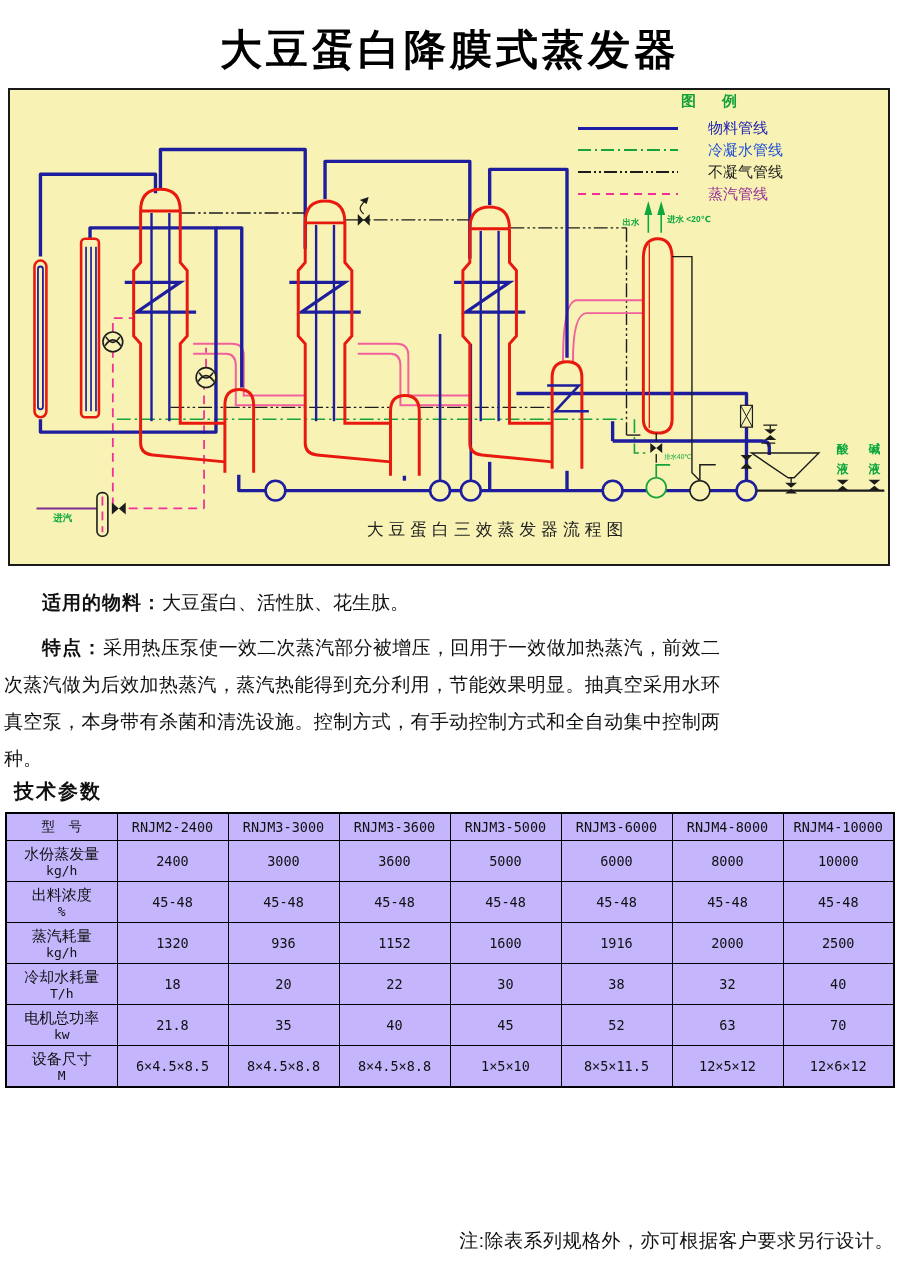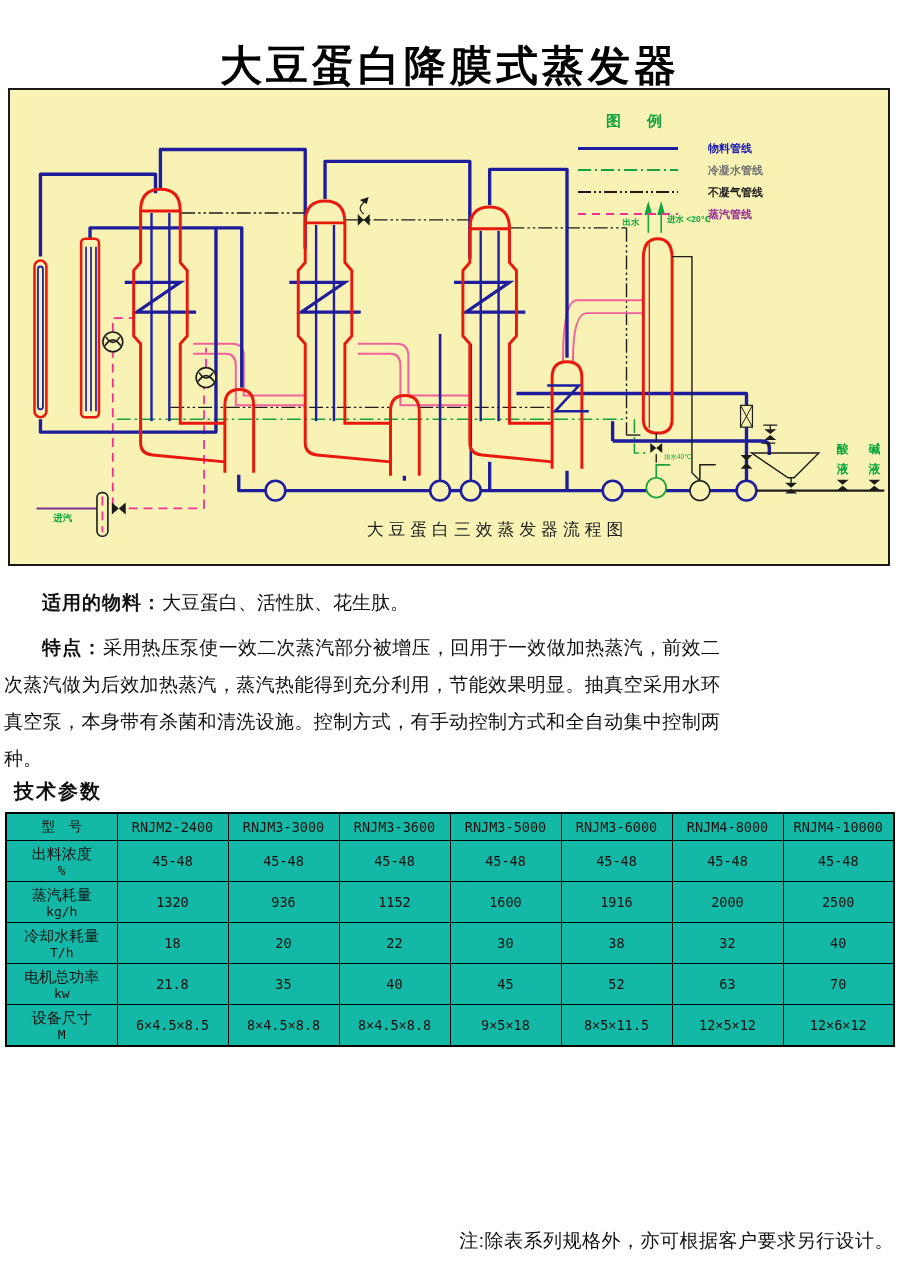--- a/index.html
+++ b/index.html
@@ -1,43 +1,43 @@
 <!DOCTYPE html>
 <html><head>
 <meta charset="utf-8">
 <style>
   html,body{margin:0;padding:0;background:#fff;}
   body{width:900px;height:1263px;margin:0 auto;position:relative;
        font-family:"Liberation Sans","DejaVu Sans",sans-serif;color:#111;}
   
-  .title{margin:16px;padding-top:22px;text-align:center;font-size:42px;font-weight:900;
+  .title{margin:0;padding-top:22px;text-align:center;font-size:42px;font-weight:900;
          letter-spacing:4px;color:#000;}
   
   .panel{position:absolute;left:8px;top:88px;width:882px;height:478px;
          background:#F8F3B5;border:2px solid #1a1a1a;box-sizing:border-box;}
   .panel svg{position:absolute;left:0;top:0;width:100%;height:100%;}
-  .legend{position:absolute;right:50px;top:22px;width:260px;}
+  .legend{position:absolute;right:50px;top:2px;width:260px;text-align:center;}
   .legend-title{color:#12A13A;font-size:15px;font-weight:bold;letter-spacing:26px;
                 margin-left:28px;margin-bottom:6px;}
   .legend-item{display:flex;align-items:center;height:22px;}
   .legend-line{width:100px;flex:0 0 100px;margin-right:22px;}
-  .legend-label{font-size:11px;font-weight:bold;padding-left:8px;}
+  .legend-label{font-size:15px;font-weight:normal;padding-left:8px;}
   .ls-solid{height:3px;}
   .ls-dashdot{height:2px;}
   .ls-dashdotdot{height:2px;}
   .ls-dashed{height:2px;}
   
   .paras{position:absolute;left:0;top:576px;width:724px;padding:0 4px;box-sizing:border-box;}
   .para{font-size:19px;line-height:37px;text-align:justify;margin:8px 0 0 0;text-indent:2em;}
   .para b{font-weight:bold;letter-spacing:1px;}
   
   .tech-title{position:absolute;left:14px;top:778px;font-size:20px;font-weight:bold;
               letter-spacing:2px;}
   .tblwrap{position:absolute;left:5px;top:812px;width:890px;}
-  table{width:100%;border-collapse:collapse;table-layout:fixed;background:#14b8a6;
+  table{width:100%;border-collapse:collapse;table-layout:fixed;background:#c4b5fd;
         border:2px solid #000;}
   td{border:1.5px solid #000;text-align:center;vertical-align:middle;padding:0;}
   td.hdr{height:26px;font-size:13.5px;}
   .mono{font-family:"DejaVu Sans Mono","Liberation Mono",monospace;}
   .datarow td{height:40px;font-size:13.5px;}
   .lblcell{font-size:15px;}
   .rl{font-size:15px;line-height:19px;}
   .ru{font-size:13px;line-height:16px;font-family:"DejaVu Sans Mono","Liberation Mono",monospace;}
   
   .note{position:absolute;right:6px;top:1228px;font-size:19px;letter-spacing:.5px;}
@@ -248,21 +248,21 @@
 
   <div class="legend">
     <div class="legend-title">图例</div>
     <div id="legend-items">
         <div class="legend-item">
           <span class="legend-line ls-solid" style="background: rgb(29, 29, 168);"></span>
           <span class="legend-label" style="color: rgb(29, 29, 180);">物料管线</span>
         </div>
         <div class="legend-item">
           <span class="legend-line ls-dashdot" style="background: repeating-linear-gradient(90deg, rgb(23, 162, 61) 0px, rgb(23, 162, 61) 13px, transparent 13px, transparent 17px, rgb(23, 162, 61) 17px, rgb(23, 162, 61) 19px, transparent 19px, transparent 23px);"></span>
-          <span class="legend-label" style="color: #737373;">冷凝水管线</span>
+          <span class="legend-label" style="color: #1d4ed8;">冷凝水管线</span>
         </div>
         <div class="legend-item">
           <span class="legend-line ls-dashdotdot" style="background: repeating-linear-gradient(90deg, rgb(28, 28, 28) 0px, rgb(28, 28, 28) 13px, transparent 13px, transparent 16px, rgb(28, 28, 28) 16px, rgb(28, 28, 28) 18px, transparent 18px, transparent 21px, rgb(28, 28, 28) 21px, rgb(28, 28, 28) 23px, transparent 23px, transparent 26px);"></span>
           <span class="legend-label" style="color: rgb(28, 28, 28);">不凝气管线</span>
         </div>
         <div class="legend-item">
           <span class="legend-line ls-dashed" style="background: repeating-linear-gradient(90deg, rgb(242, 48, 152) 0px, rgb(242, 48, 152) 8px, transparent 8px, transparent 14px);"></span>
           <span class="legend-label" style="color: rgb(153, 48, 150);">蒸汽管线</span>
         </div>
       </div>
@@ -283,20 +283,33 @@
           <td class="hdr mono">RNJM2-2400</td>
           <td class="hdr mono">RNJM3-3000</td>
           <td class="hdr mono">RNJM3-3600</td>
           <td class="hdr mono">RNJM3-5000</td>
           <td class="hdr mono">RNJM3-6000</td>
           <td class="hdr mono">RNJM4-8000</td>
           <td class="hdr mono">RNJM4-10000</td>
         </tr>
         <tr class="datarow">
           <td class="lblcell">
+            <div class="rl">水份蒸发量</div>
+            <div class="ru">kg/h</div>
+          </td>
+          <td class="mono">2400</td>
+          <td class="mono">3000</td>
+          <td class="mono">3600</td>
+          <td class="mono">5000</td>
+          <td class="mono">6000</td>
+          <td class="mono">8000</td>
+          <td class="mono">10000</td>
+        </tr>
+        <tr class="datarow">
+          <td class="lblcell">
             <div class="rl">出料浓度</div>
             <div class="ru">%</div>
           </td>
           <td class="mono">45-48</td>
           <td class="mono">45-48</td>
           <td class="mono">45-48</td>
           <td class="mono">45-48</td>
           <td class="mono">45-48</td>
           <td class="mono">45-48</td>
           <td class="mono">45-48</td>
@@ -341,21 +354,21 @@
           <td class="mono">70</td>
         </tr>
         <tr class="datarow">
           <td class="lblcell">
             <div class="rl">设备尺寸</div>
             <div class="ru">M</div>
           </td>
           <td class="mono">6×4.5×8.5</td>
           <td class="mono">8×4.5×8.8</td>
           <td class="mono">8×4.5×8.8</td>
-          <td class="mono">9×5×18</td>
+          <td class="mono">1×5×10</td>
           <td class="mono">8×5×11.5</td>
           <td class="mono">12×5×12</td>
           <td class="mono">12×6×12</td>
         </tr>
       </tbody>
     </table>
 </div>
 
 <div class="note">注:除表系列规格外，亦可根据客户要求另行设计。</div>
 

